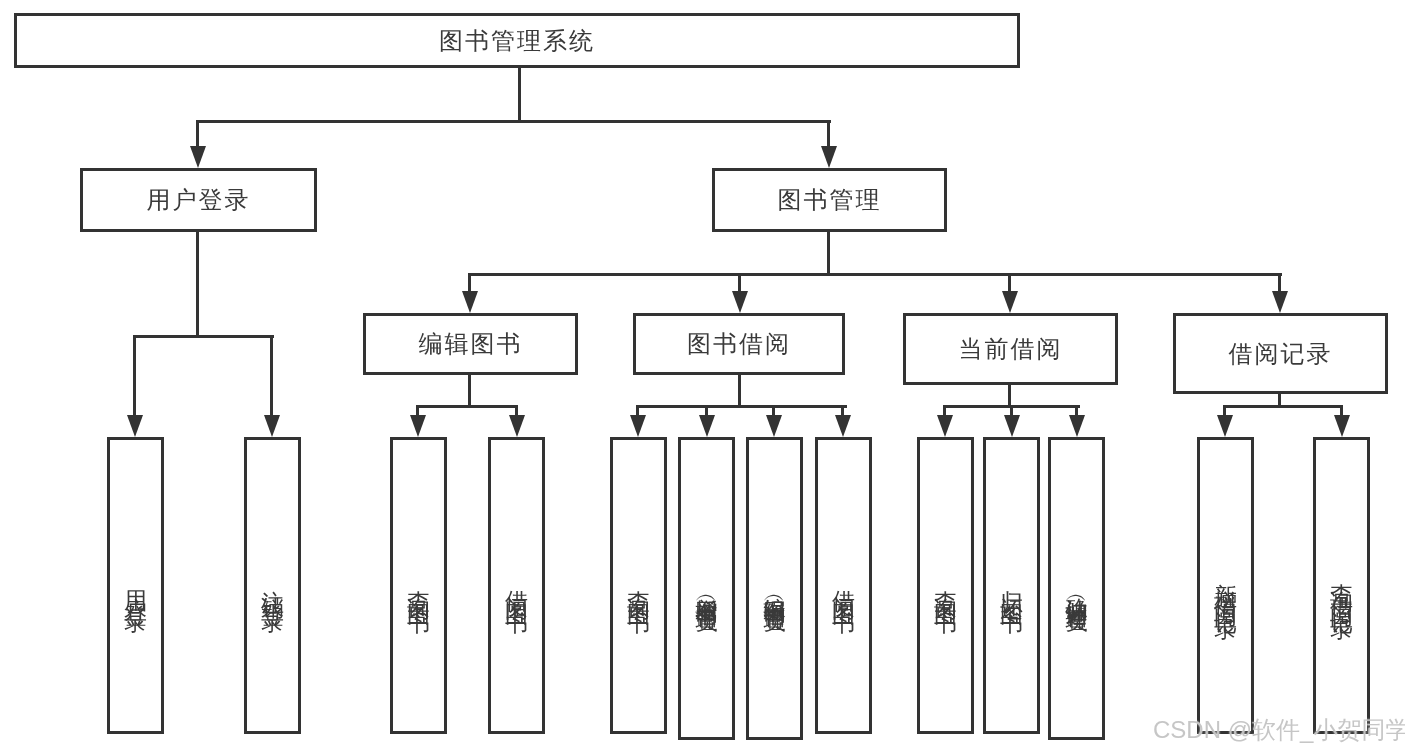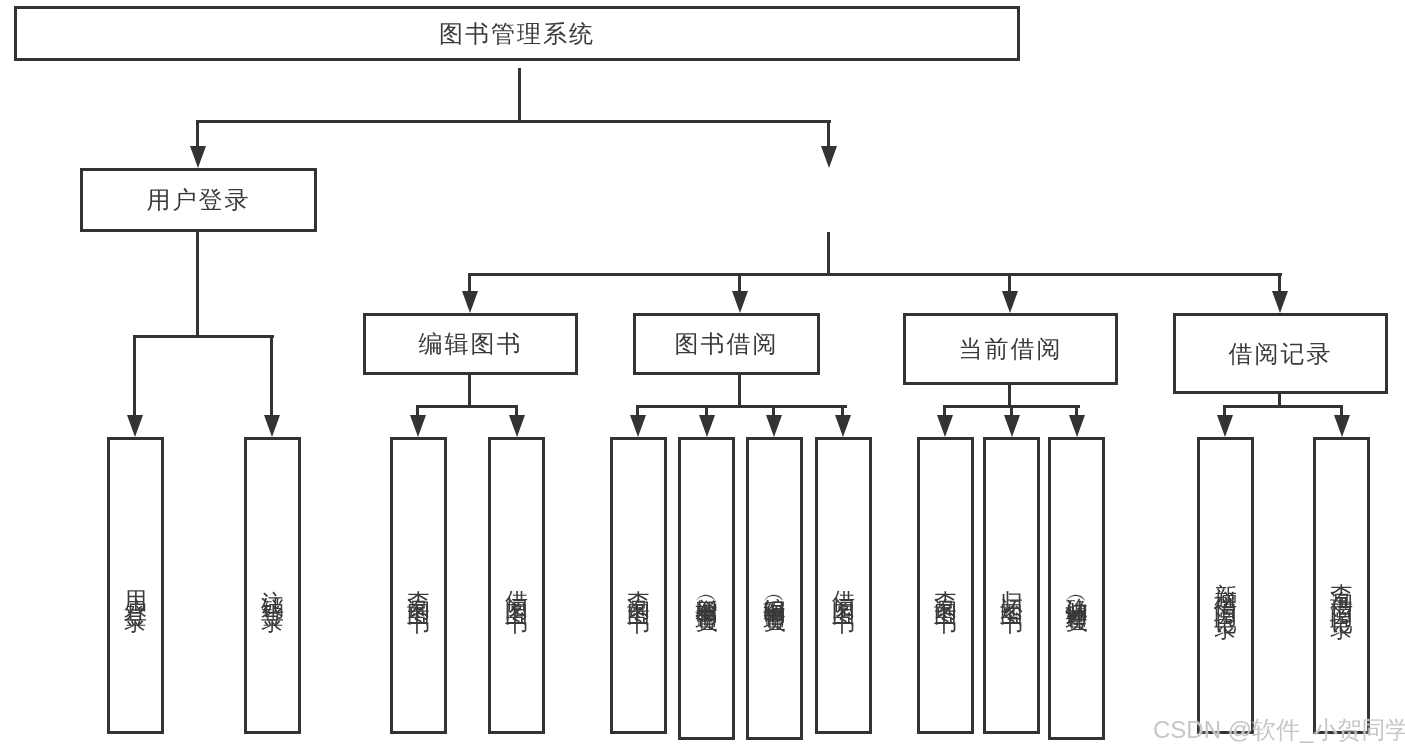--- a/index.html
+++ b/index.html
@@ -31,35 +31,38 @@
     position:absolute;left:1153px;top:714px;z-index:5;
     font-size:24px;color:rgba(193,193,193,0.92);white-space:nowrap;
     text-shadow:0 0 2px #ffffff;
   }
 </style>
 </head>
 <body>
 
 <div class="stage">
 
-  <div class="box hbox" style="left:14px;top:6px;width:1006px;height:55px;">
+  <div class="box hbox" style="left:14px;top:13px;width:1006px;height:55px;">
     <span>图书管理系统</span>
   </div>
 
   <div>
     <div class="lv" style="left:518px;top:68px;height:52px;"></div>
     <div class="lh" style="left:197px;top:120px;width:634px;"></div>
     <div class="lv" style="left:196px;top:120px;height:26px;"></div>
     <div class="ar" style="left:190px;top:146px;"></div>
     <div class="lv" style="left:827px;top:120px;height:26px;"></div>
     <div class="ar" style="left:821px;top:146px;"></div>
   </div>
 
   <div class="box hbox" style="left:80px;top:168px;width:237px;height:64px;">
     <span>用户登录</span>
+  </div>
+  <div class="box hbox" style="left:712px;top:168px;width:235px;height:64px;">
+    <span>图书管理</span>
   </div>
 
   <div>
     <div class="lv" style="left:196px;top:232px;height:103px;"></div>
     <div class="lh" style="left:133px;top:335px;width:141px;"></div>
     <div class="lv" style="left:133px;top:335px;height:80px;"></div>
     <div class="ar" style="left:127px;top:415px;"></div>
     <div class="lv" style="left:270px;top:335px;height:80px;"></div>
     <div class="ar" style="left:264px;top:415px;"></div>
   </div>
@@ -73,21 +76,21 @@
     <div class="ar" style="left:732px;top:291px;"></div>
     <div class="lv" style="left:1008px;top:273px;height:18px;"></div>
     <div class="ar" style="left:1002px;top:291px;"></div>
     <div class="lv" style="left:1278px;top:273px;height:18px;"></div>
     <div class="ar" style="left:1272px;top:291px;"></div>
   </div>
 
   <div class="box hbox" style="left:363px;top:313px;width:215px;height:62px;">
     <span>编辑图书</span>
   </div>
-  <div class="box hbox" style="left:633px;top:313px;width:187px;height:62px;">
+  <div class="box hbox" style="left:633px;top:313px;width:212px;height:62px;">
     <span>图书借阅</span>
   </div>
   <div class="box hbox" style="left:903px;top:313px;width:215px;height:72px;">
     <span>当前借阅</span>
   </div>
   <div class="box hbox" style="left:1173px;top:313px;width:215px;height:81px;">
     <span>借阅记录</span>
   </div>
 
   <div>

